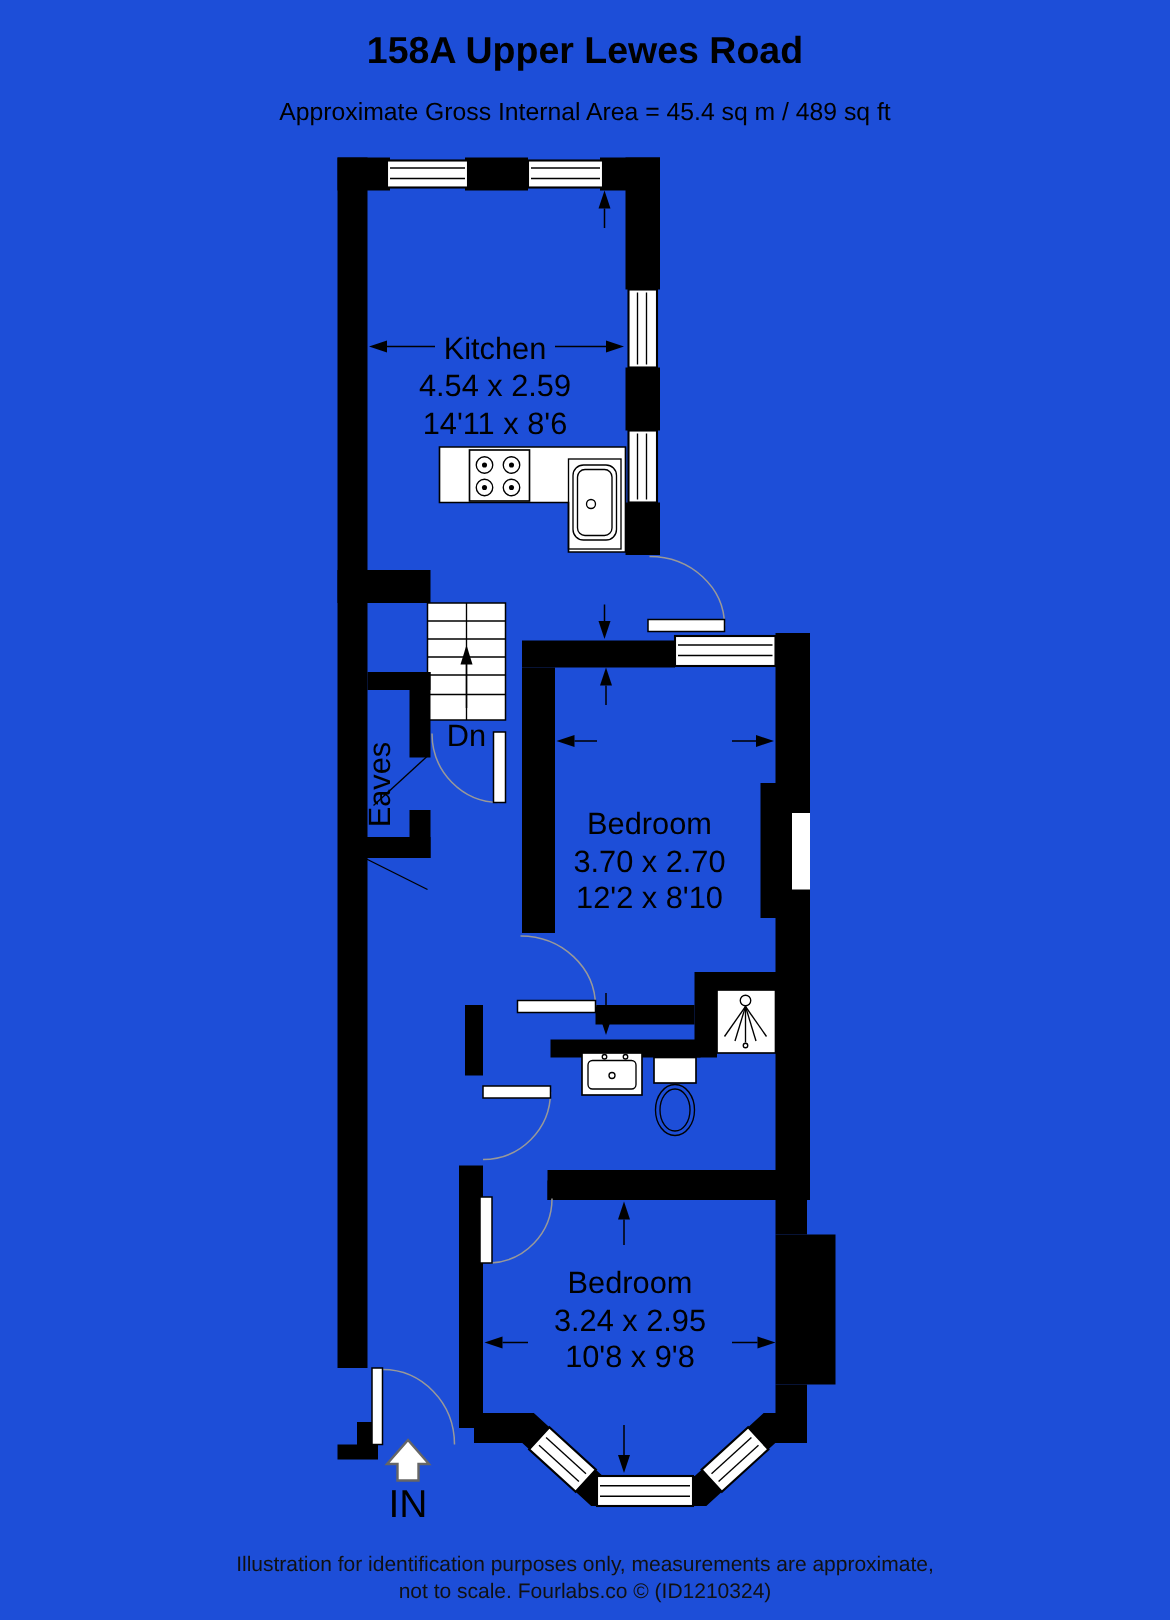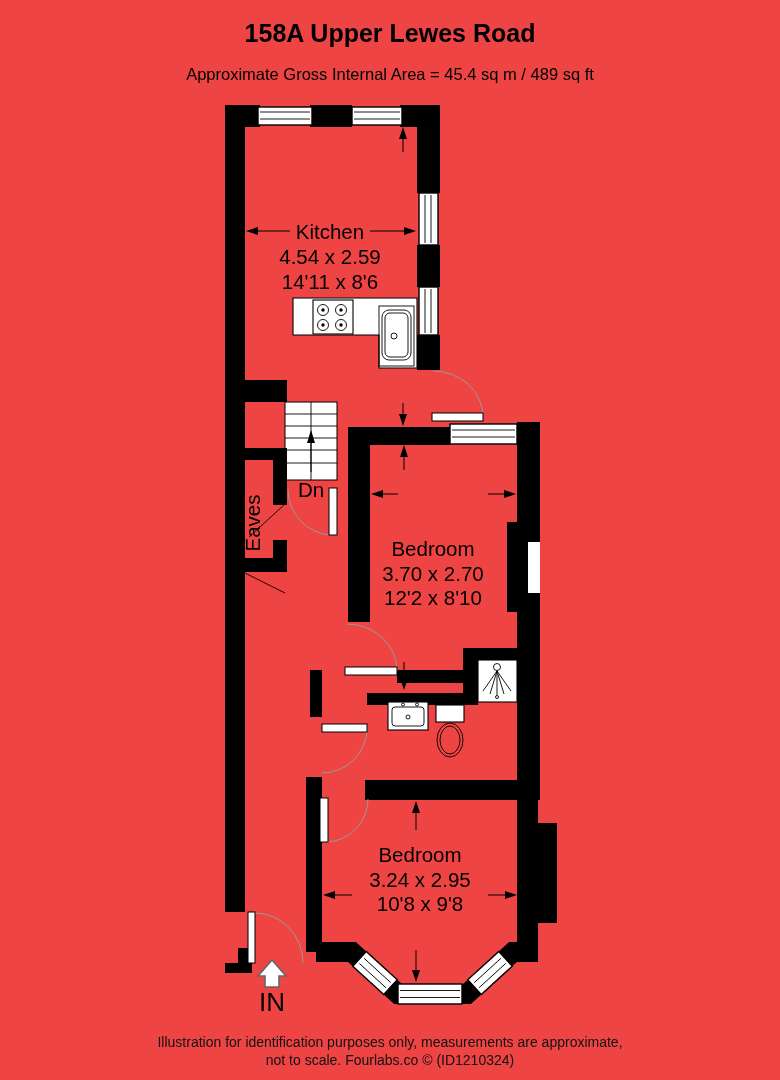--- a/index.html
+++ b/index.html
@@ -1,16 +1,16 @@
 <!DOCTYPE html>
 <html><head>
 <meta charset="utf-8">
 <style>
   html,body{margin:0;padding:0;background:#ffffff;}
-  .page{width:780px;height:1080px;margin:0 auto;background:#ef4444;position:relative;
+  .page{width:780px;height:1080px;margin:0 auto;background:#1d4ed8;position:relative;
         font-family:"Liberation Sans", sans-serif;}
   svg{display:block;}
   text{fill:#000;}
   .title{font-size:25px;font-weight:bold;}
   .subtitle{font-size:16.5px;}
   .room-name,.room-dim{font-size:20.5px;}
   .small-label{font-size:20.5px;}
   .in-label{font-size:26px;}
   .footer-text{font-size:14px;fill:#111;}
   .wall{fill:#000;stroke:none;}

